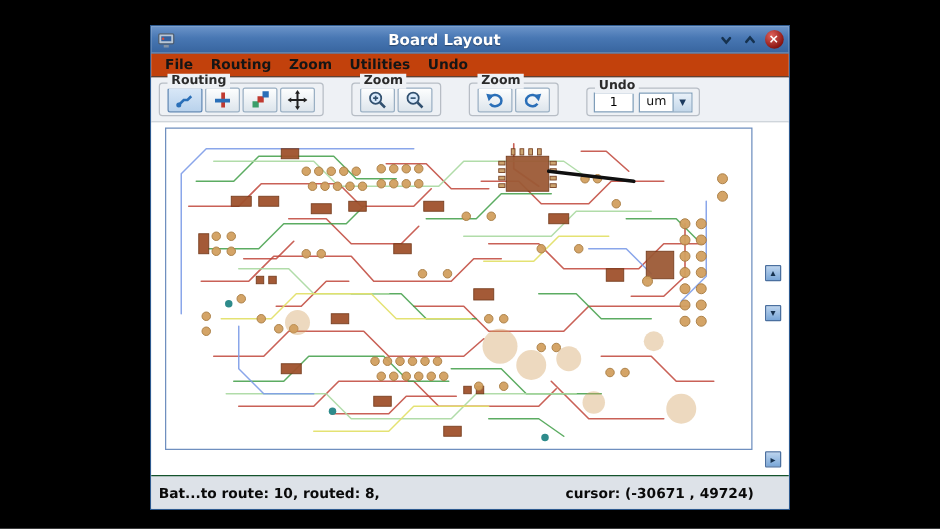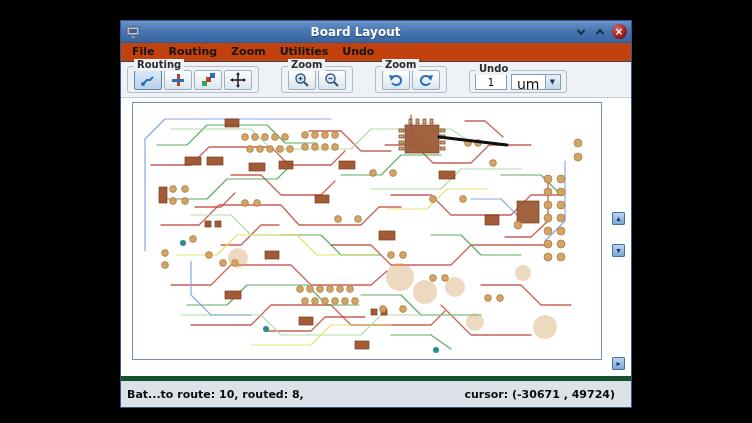--- a/index.html
+++ b/index.html
@@ -74,21 +74,21 @@
   }
   .units-field {
     width:32px; height:16px; border:1px solid #7f9db9; font-size:10px;
     text-align:center; font-family:"DejaVu Sans", sans-serif; background:#fff;
     padding:0 2px; margin-right:4px;
   }
   .combo {
     display:flex; align-items:stretch; height:16px;
     border:1px solid #7f9db9; background:#fff; cursor:pointer;
   }
-  .combo-text { font-size:14px; padding:1px 5px 0 5px; min-width:22px; color:#111; }
+  .combo-text { font-size:10px; padding:1px 5px 0 5px; min-width:22px; color:#111; }
   .combo-arrow {
     width:15px; background:linear-gradient(180deg,#e9f1f9,#c3d7ea);
     border-left:1px solid #7f9db9; display:flex; align-items:center; justify-content:center;
     font-size:7px; color:#1c3a5f;
   }
   
   .canvas-panel {
     flex:1; background:#fff; position:relative; overflow:hidden;
   }
   .drawing {
@@ -99,26 +99,26 @@
   .scrollbtn {
     position:absolute; width:13px; height:13px;
     background:linear-gradient(180deg,#bcd4ee,#7aa7d8);
     border:1px solid #4a6f9f; border-radius:1px;
     font-size:8px; line-height:11px; text-align:center; color:#17324f;
     cursor:pointer; padding:0;
   }
   
   .statusbar {
     height:19px; flex:0 0 19px; background:#dde2e8;
-    border-top:5px solid #14532d;
+    border-top:1px solid #14532d;
     display:flex; align-items:center; padding:13px 6px;
     font-size:11px; font-weight:bold; color:#0a0a0a; white-space:nowrap;gap:38px;
   }
   .status-mid { margin-left:18px; }
-  .status-cursor { margin-left:auto; margin-right:10px; }
+  .status-cursor { margin-left:auto; margin-right:22px; }
 </style>
 </head>
 <body>
 
 <div class="window">
 
   <div class="titlebar">
     <span class="app-icon">
       <svg viewBox="0 0 16 16" width="16" height="16">
         <rect x="2" y="3" width="12" height="8" rx="1" fill="#b9c7d6" stroke="#4d5d70" stroke-width="1"></rect>

